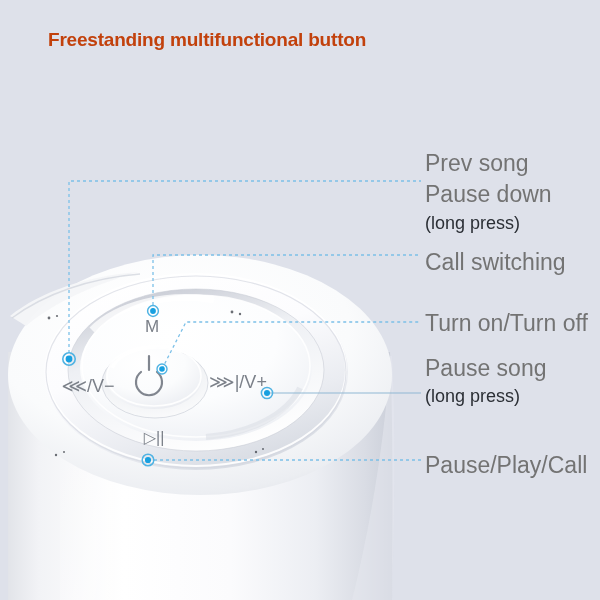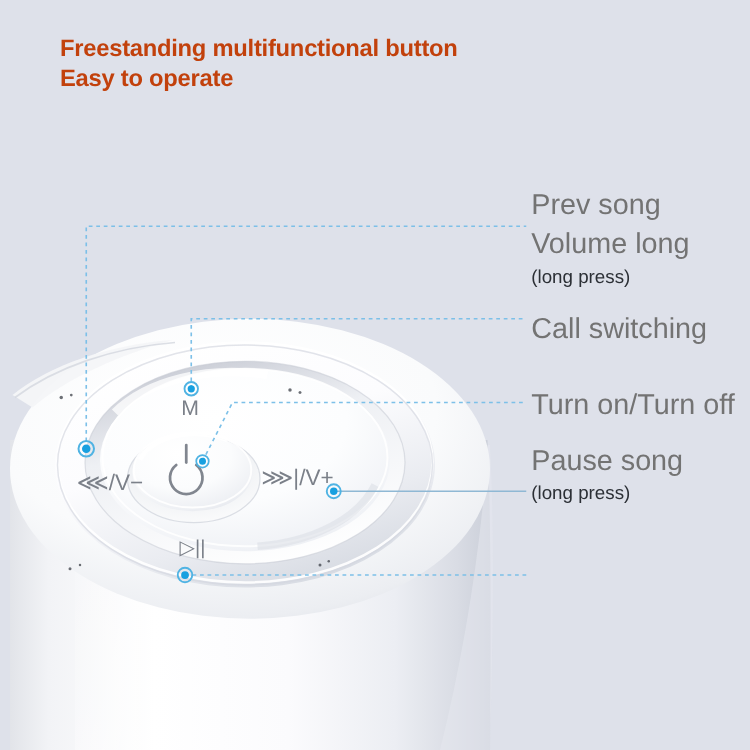--- a/index.html
+++ b/index.html
@@ -49,21 +49,21 @@
     position: absolute;
     color: #22262c;
     white-space: nowrap;
   }
   .label-main {
     font-size: 23px;
     line-height: 1.36;
     color: #737373;
   }
   .label-sub {
-    font-size: 15px;
+    font-size: 18px;
     line-height: 1.4;
     color: #2b2f35;
   }
 
   #lbl-prev  { left: 425px; top: 148px; }
   #lbl-mode  { left: 425px; top: 247px; }
   #lbl-power { left: 425px; top: 308px; }
   #lbl-next  { left: 425px; top: 353px; }
   #lbl-pause { left: 425px; top: 450px; }
 
@@ -253,36 +253,38 @@
       </g>
       <g>
         <circle cx="148" cy="460" r="5.8" fill="none" stroke="#4fb3e3" stroke-width="1.5"></circle>
         <circle cx="148" cy="460" r="3.1" fill="#18a0e0"></circle>
       </g>
     </g>
   </svg>
 
   <div id="heading">
     <span class="hline">Freestanding multifunctional button</span>
-    <span class="hline">Easy to operate</span>
   </div>
 
   <div class="label-group" id="lbl-prev">
     <div class="label-main">Prev song</div>
-    <div class="label-main">Volume long</div>
+    <div class="label-main">Pause down</div>
     <div class="label-sub">(long press)</div>
   </div>
 
   <div class="label-group" id="lbl-mode">
     <div class="label-main">Call switching</div>
   </div>
 
   <div class="label-group" id="lbl-power">
     <div class="label-main">Turn on/Turn off</div>
   </div>
 
   <div class="label-group" id="lbl-next">
     <div class="label-main">Pause song</div>
     <div class="label-sub">(long press)</div>
   </div>
 
+  <div class="label-group" id="lbl-pause">
+    <div class="label-main">Pause/Play/Call</div>
+  </div>
 
 </div>
 
 </body></html>

